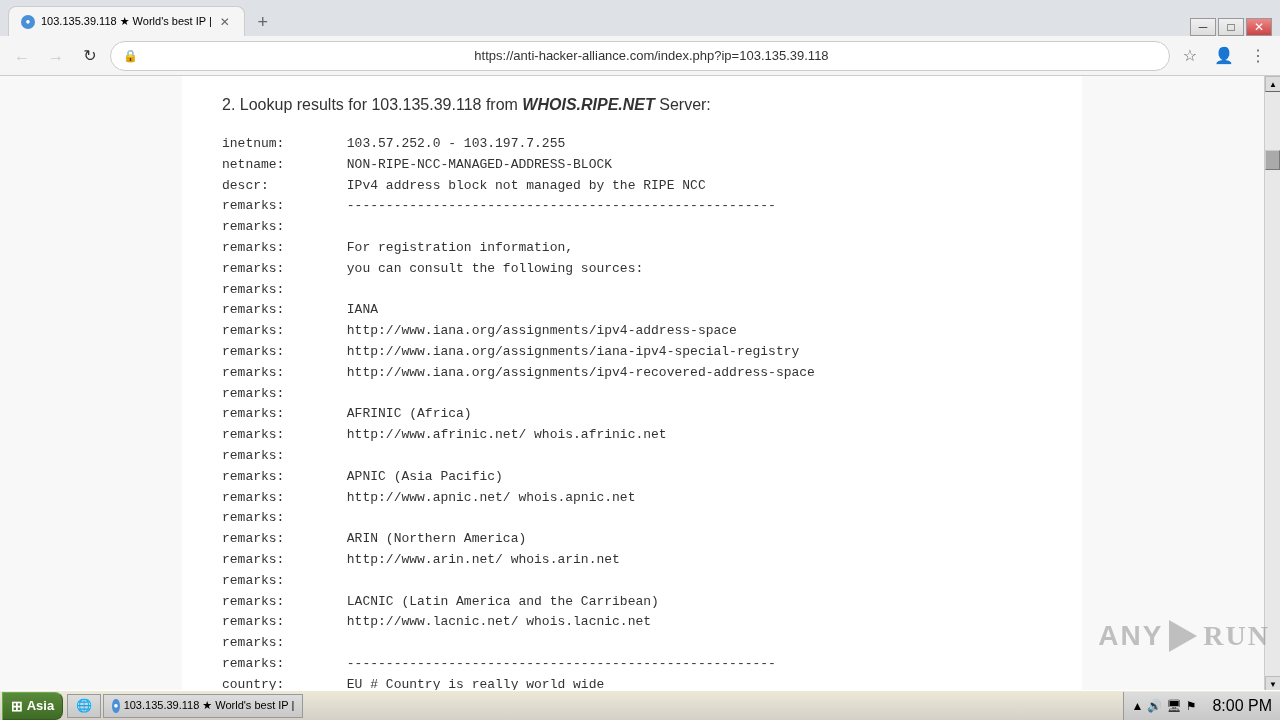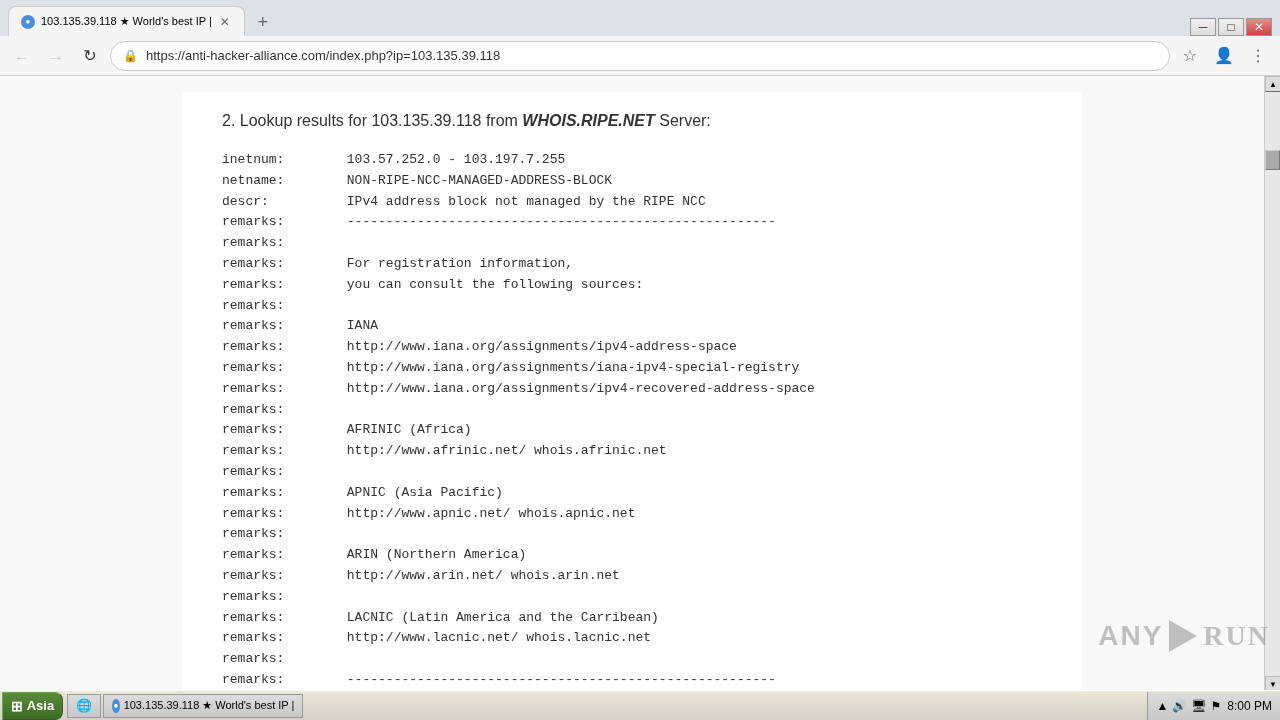--- a/index.html
+++ b/index.html
@@ -63,31 +63,31 @@
       background: #f5f5f5; height: 40px; border-bottom: 1px solid #ccc;
     }
     .nav-btn { width: 28px; height: 28px; display: flex; align-items: center; justify-content: center; border-radius: 50%; cursor: pointer; color: #666; font-size: 16px; }
     .nav-btn.disabled { color: #ccc; cursor: default; }
     .address-bar-container {
       flex: 1; display: flex; align-items: center;
       background: white; border: 1px solid #ccc; border-radius: 16px;
       padding: 4px 12px; height: 30px; gap: 8px;
     }
     .address-bar-lock { color: #666; font-size: 12px; }
-    .address-bar-input { flex: 1; border: none; outline: none; font-size: 13px; color: #333; background: transparent; }
+    .address-bar-input { flex: 1; border: none; outline: none; font-size: 13px; color: #333; background: transparent; text-align: center; }
     .toolbar-icons { display: flex; align-items: center; gap: 6px; }
     .toolbar-icon-btn { width: 28px; height: 28px; display: flex; align-items: center; justify-content: center; border-radius: 50%; cursor: pointer; color: #666; font-size: 16px; }
 
     
     .page-content {
       flex: 1; background: #f8f8f8; overflow-y: auto; overflow-x: hidden;
       display: flex; position: relative;
     }
     .page-inner {
-      margin: 16px auto; padding: 20px 40px 20px 40px;
+      margin: 0 auto; padding: 20px 40px 20px 40px;
       max-width: 900px; width: 100%; background: white;
       min-height: 100%;
     }
     .whois-heading {
       font-size: 16px; font-weight: normal; margin-bottom: 20px; color: #333;
     }
     .whois-heading .server-name { font-style: italic; font-weight: bold; }
     .whois-data {
       font-family: 'Courier New', Courier, monospace; font-size: 13px; line-height: 1.6;
       color: #333; white-space: pre;
@@ -215,15 +215,15 @@
       <span>103.135.39.118 ★ World's best IP |</span>
     </div>
   </div>
   <div class="taskbar-right">
     <div class="tray-icons">
       <span class="tray-icon">▲</span>
       <span class="tray-icon">🔊</span>
       <span class="tray-icon">🖥</span>
       <span class="tray-icon">⚑</span>
     </div>
-    <span style="font-size:12px;">8:00 PM</span>
+    <span style="font-size:16px;margin-left:10px;">8:00 PM</span>
   </div>
 </div>
 
 </body></html>

